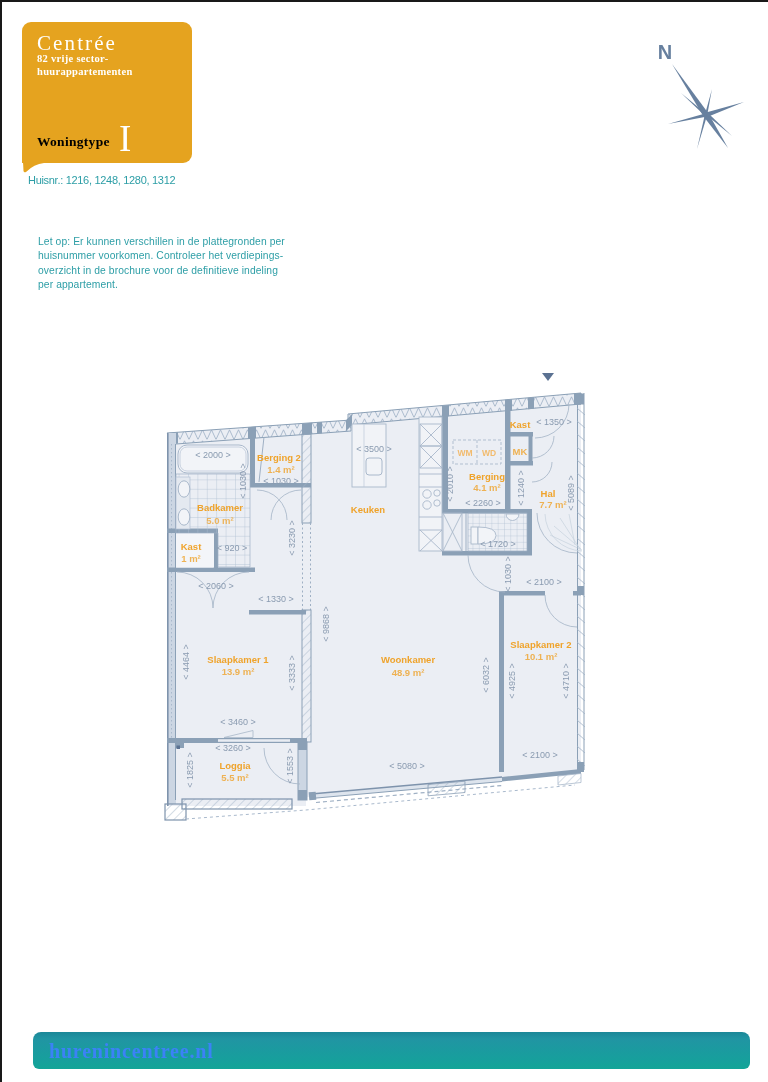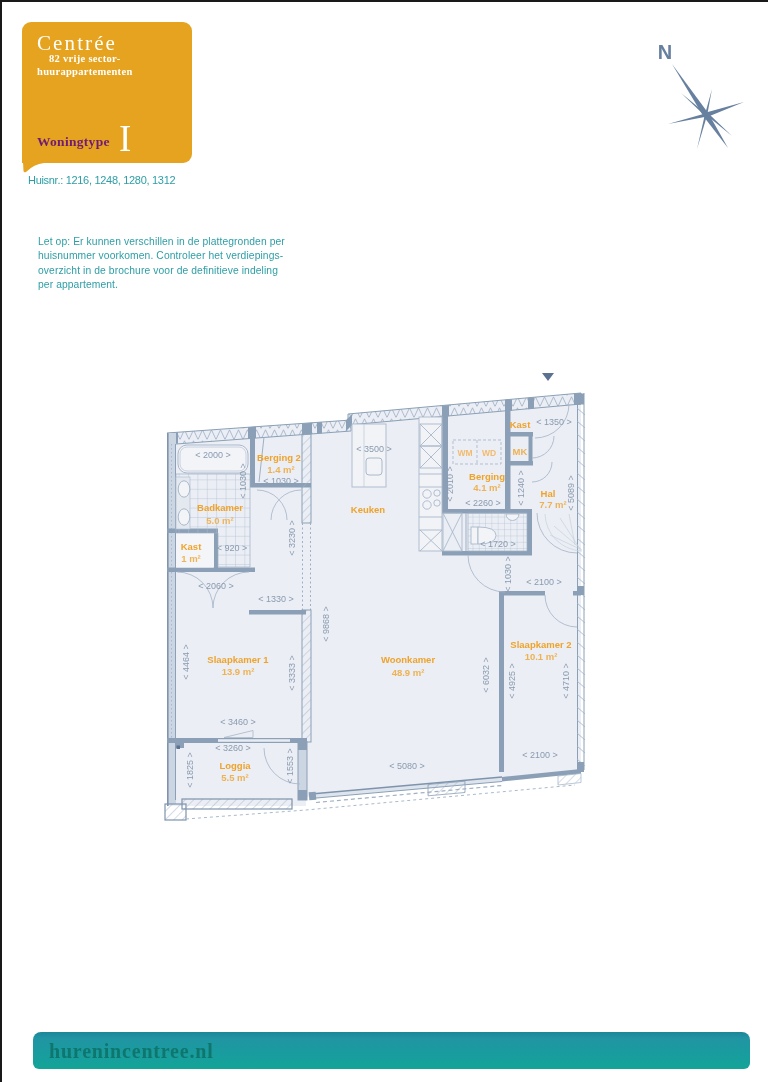--- a/index.html
+++ b/index.html
@@ -14,23 +14,23 @@
 <div class="abs" style="left:0;top:0;width:2px;height:1082px;background:#191919;"></div>
 
 <div class="abs" style="left:22px;top:22px;width:170px;height:141px;background:#e5a31f;border-radius:9px 9px 9px 0;"></div>
 
 <svg class="abs" style="left:22px;top:150px;" width="30" height="28" viewBox="0 0 30 28">
   <path d="M0,0 L22,0 L22,13 Q12,14 4,22 Q2,23 1.5,21 Q1,9 0,2 Z" fill="#e5a31f"></path>
 </svg>
 
 <div class="abs" style="left:37px;top:31px;color:#fff;font-family:'Liberation Serif',serif;font-weight:normal;font-size:21px;letter-spacing:2.1px;">Centrée</div>
 
-<div class="abs" style="left:37px;top:52px;color:#fff;font-family:'Liberation Serif',serif;font-weight:bold;font-size:10.5px;line-height:13px;letter-spacing:0.3px;text-align:center;">82 vrije sector-<br>huurappartementen</div>
-
-<div class="abs" style="left:37px;top:134px;color:#701a75;font-family:'Liberation Serif',serif;font-weight:bold;font-size:13.5px;letter-spacing:0.3px;">Woningtype</div>
+<div class="abs" style="left:37px;top:52px;color:#fff;font-family:'Liberation Serif',serif;font-weight:bold;font-size:10.5px;line-height:13px;letter-spacing:0.3px;">82 vrije sector-<br>huurappartementen</div>
+
+<div class="abs" style="left:37px;top:134px;color:#000000;font-family:'Liberation Serif',serif;font-weight:bold;font-size:13.5px;letter-spacing:0.3px;">Woningtype</div>
 
 <div class="abs" style="left:119px;top:117px;color:#fff;font-family:'Liberation Serif',serif;font-size:37px;">I</div>
 
 <div class="abs" style="left:28px;top:174px;color:#2d9ea6;font-size:11px;letter-spacing:-0.3px;">Huisnr.: 1216, 1248, 1280, 1312</div>
 
 <div class="abs" style="left:38px;top:209px;color:#2d9ea6;font-size:10.3px;line-height:14.4px;letter-spacing:0.1px;margin-top:26px;">Let op: Er kunnen verschillen in de plattegronden per<br>huisnummer voorkomen. Controleer het verdiepings-<br>overzicht in de brochure voor de definitieve indeling<br>per appartement.</div>
 
 <svg class="abs" style="left:630px;top:30px;" width="130" height="135" viewBox="630 30 130 135">
 
   <text x="665" y="59" fill="#67809f" font-family="Liberation Sans, sans-serif" font-size="20px" font-weight="bold" text-anchor="middle">N</text>
@@ -414,13 +414,13 @@
 
     <g>
         <text x="235" y="769">Loggia</text>
         <text x="235" y="781" opacity="0.8">5.5 m²</text>
       </g>
   </g>
 </svg>
 
 <div class="abs" style="left:33px;top:1032px;width:717px;height:37px;border-radius:8px 8px 6px 6px;background:linear-gradient(180deg,#1b8798 0%,#2095a3 18%,#16a09c 78%,#13a597 100%);"></div>
 
-<div class="abs" style="left:49px;top:1040px;color:#0f766e;font-family:'Liberation Serif',serif;font-weight:bold;font-size:20px;letter-spacing:0.8px;">hurenincentree.nl</div>
+<div class="abs" style="left:49px;top:1040px;color:#3b82f6;font-family:'Liberation Serif',serif;font-weight:bold;font-size:20px;letter-spacing:0.8px;">hurenincentree.nl</div>
 
 </body></html>

